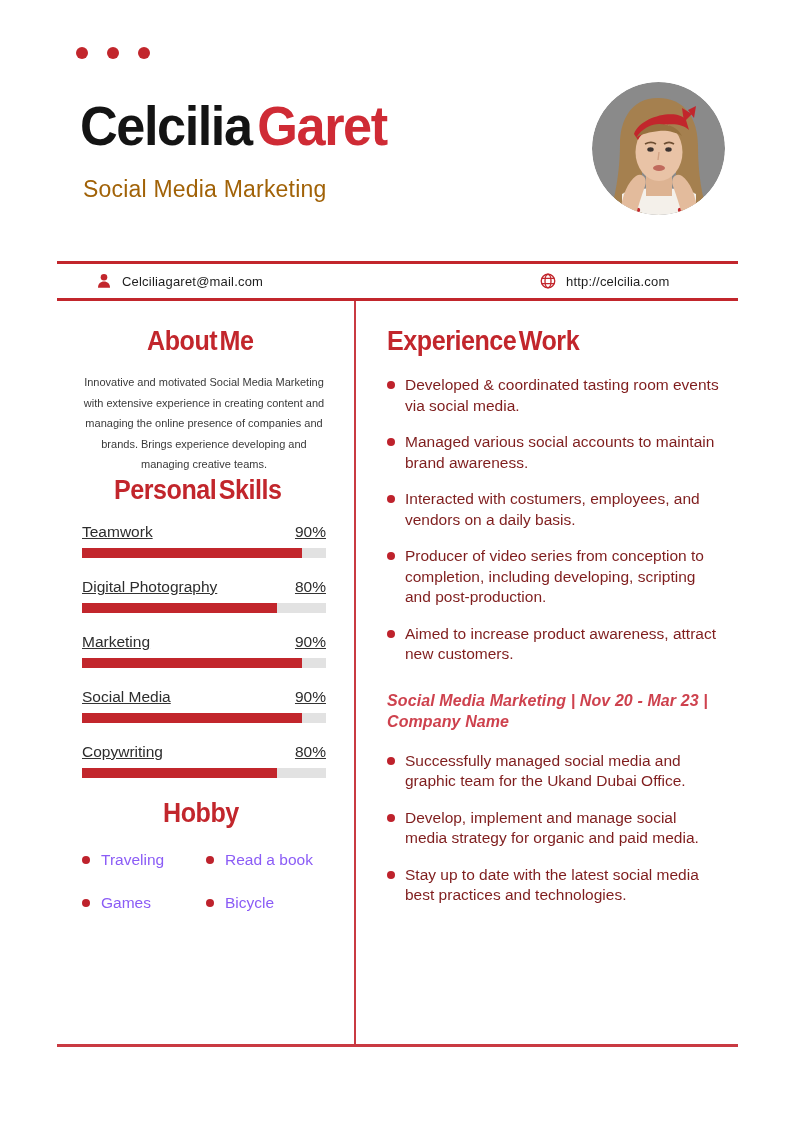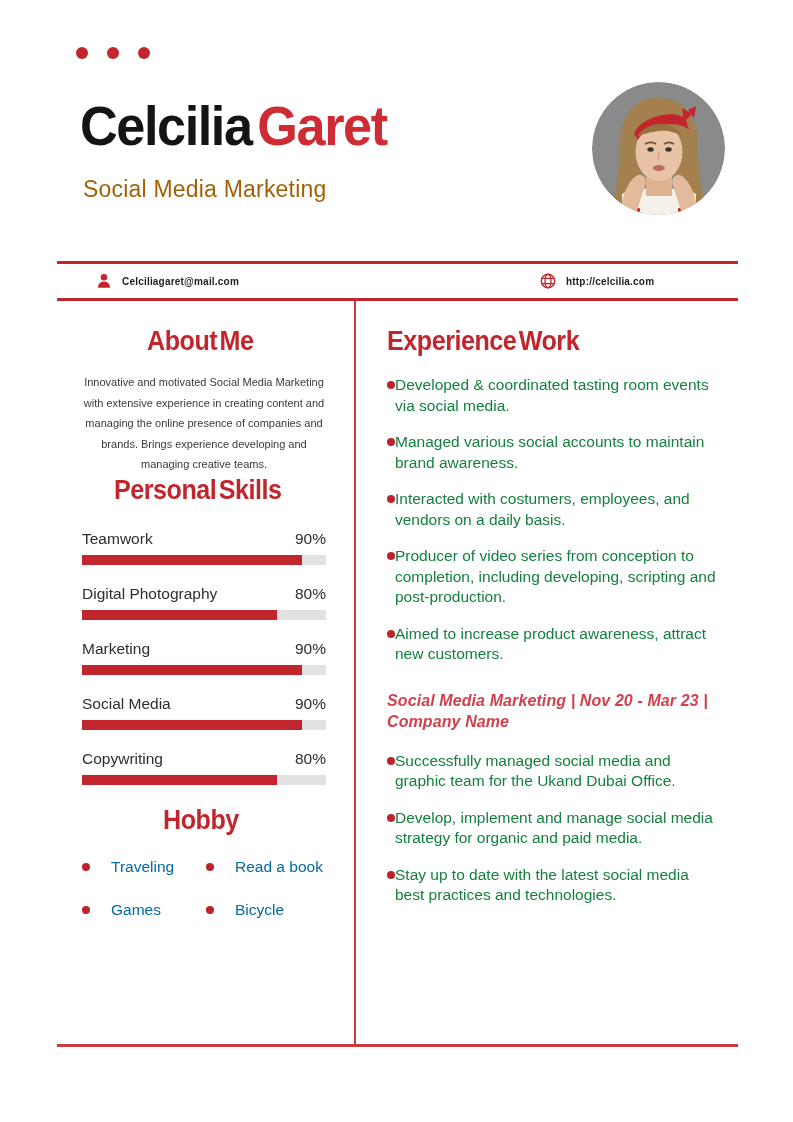--- a/index.html
+++ b/index.html
@@ -19,52 +19,52 @@
   .subtitle{position:absolute;top:176px;left:83px;font-size:23px;color:#a16207;letter-spacing:.2px;}
 
   
   .photo{position:absolute;top:82px;left:592px;width:133px;height:133px;border-radius:50%;overflow:hidden;}
 
   
   .contact-bar{position:absolute;top:261px;left:57px;width:681px;height:40px;
     border-top:3px solid #C2262C;border-bottom:3px solid #C2262C;box-sizing:border-box;}
   .contact-item{position:absolute;top:0;height:34px;display:flex;align-items:center;gap:9px;}
   .contact-item.c1{left:38px;} .contact-item.c2{left:300px;} .contact-item.c3{left:482px;}
-  .contact-text{font-size:10px;color:#1e1e1e;letter-spacing:.2px;font-weight:bold;}
+  .contact-text{font-size:13px;color:#1e1e1e;letter-spacing:.2px;}
   .cicon{width:18px;height:18px;display:block;}
 
   
   .v-divider{position:absolute;left:354px;top:301px;width:2px;height:743px;background:#C93A42;}
   .bottom-line{position:absolute;left:57px;top:1044px;width:681px;height:3px;background:#C93A42;}
 
   h2.sec{margin:0;font-size:27px;font-weight:bold;color:#C2262C;white-space:nowrap;}
   h2.sec .squeeze{display:inline-block;transform:scaleX(.93);transform-origin:left;
         letter-spacing:-.5px;word-spacing:-4.5px;}
 
   .left-col{position:absolute;left:82px;top:326px;width:244px;text-align:center;}
   .about-text{margin:15px 0 0 0;font-size:11px;line-height:20.6px;color:#3a3a3a;}
 
   .skills-heading{margin-top:27px;}
-  .skills-list{margin-top:24px;}
+  .skills-list{margin-top:17px;text-decoration:underline;}
   .skill{margin-bottom:20px;}
   .skill-head{display:flex;justify-content:space-between;align-items:baseline;font-size:15.5px;color:#2d2d2d;}
   .track{margin-top:7px;height:10px;background:#E2E2E2;}
   .fill{height:10px;background:#C2262C;width:0;}
 
   .hobby-heading{margin-top:24px;}
   .hobby-grid{margin-top:22px;display:grid;grid-template-columns:124px auto;row-gap:25px;}
-  .hobby-item{display:flex;align-items:center;gap:21px;font-size:15.5px;color:#0369a1;}
+  .hobby-item{display:flex;align-items:center;gap:11px;font-size:15.5px;color:#8b5cf6;}
   .bullet{width:8px;height:8px;border-radius:50%;background:#BE222C;flex:none;}
 
   .right-col{position:absolute;left:387px;top:326px;width:333px;}
   .job-title{margin:14px 0 0 0;font-size:16px;line-height:21.5px;font-style:italic;
              color:#CE424E;font-weight:bold;letter-spacing:.1px;}
   .job-title.second{margin-top:25px;}
   .blist{list-style:none;margin:18px 0 0 0;padding:0;}
-  .blist li{display:flex;margin-bottom:16px;font-size:15.5px;line-height:20.5px;color:#15803d;}
+  .blist li{display:flex;gap:10px;margin-bottom:16px;font-size:15.5px;line-height:20.5px;color:#7f1d1d;}
   .blist .bullet{margin-top:6px;}
 </style>
 </head>
 <body>
 
 <div class="dots">
   <span class="dot-deco"></span>
   <span class="dot-deco"></span>
   <span class="dot-deco"></span>
 </div>

